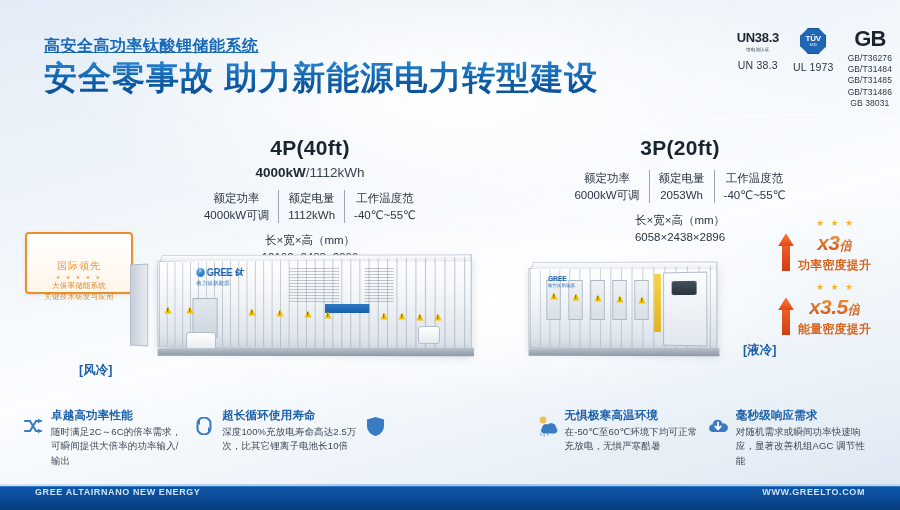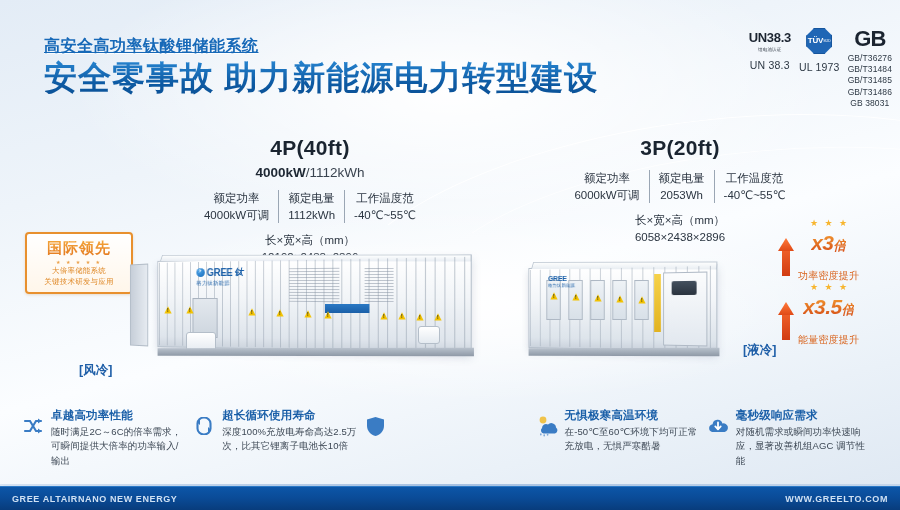--- a/index.html
+++ b/index.html
@@ -41,31 +41,31 @@
   }
   .title-2 {
     font-size: 33px; font-weight: bold; line-height: 1.3;
     letter-spacing: 1px; margin-top: 1px;
     background: linear-gradient(180deg, #2a8ad6 0%, #0e5ba4 60%, #0a4e92 100%);
     -webkit-background-clip: text; background-clip: text;
     -webkit-text-fill-color: transparent; color: #0e5ba4;
   }
 
   
-  .certs { position: absolute; right: 8px; top: 28px; display: flex; align-items: flex-start; gap: 8px; }
+  .certs { position: absolute; right: 8px; top: 28px; display: flex; align-items: flex-start; gap: 14px; }
   .cert { text-align: center; color: #3b4654; }
   .cert .glyph { display: block; margin: 0 auto; }
   .un-mark { font-size: 13px; font-weight: bold; color: #1b2430; letter-spacing: -.3px; }
   .un-sub { font-size: 4.5px; color: #2b3440; letter-spacing: .2px; margin-top: 1px; }
   .cert .cap { font-size: 10.5px; margin-top: 7px; color: #2d3844; letter-spacing: .2px; }
   .tuv {
     width: 26px; height: 26px; margin: 0 auto;
     background: #1f66b5; color: #fff;
     clip-path: polygon(30% 0,70% 0,100% 30%,100% 70%,70% 100%,30% 100%,0 70%,0 30%);
-    display: flex; flex-direction: row; align-items: center; justify-content: center;
+    display: flex; flex-direction: column; align-items: center; justify-content: center;
     border: 1px solid #16559c;
   }
   .tuv .t1 { font-size: 8px; font-weight: bold; line-height: 1; letter-spacing: -.2px; }
   .tuv .t2 { font-size: 3.5px; line-height: 1; margin-top: .5px; }
   .gb-mark {
     font-size: 22px; font-weight: bold; color: #1b2430;
     letter-spacing: -1px; line-height: 1;
     border-radius: 3px; display: inline-block;
   }
   .gb-list { font-size: 8.5px; line-height: 1.32; color: #2d3844; margin-top: 3px; letter-spacing: .1px; }
@@ -86,24 +86,24 @@
 
   
   .award {
     position: absolute; left: 25px; top: 232px; width: 108px; height: 62px;
     border: 2px solid #e8902e; border-radius: 4px;
     background: linear-gradient(180deg,#ffffff 0%, #fff6ea 100%);
     text-align: center; padding-top: 5px;
     box-shadow: 0 1px 3px rgba(180,120,40,.22);
   }
   .award .hd {
-    font-size: 15px; font-weight: bold; letter-spacing: 1px;
+    font-size: 10px; font-weight: normal; letter-spacing: 1px;
     background: linear-gradient(180deg,#f5a93c 0%, #e2741c 100%);
     -webkit-background-clip: text; background-clip: text;
-    -webkit-text-fill-color: transparent; color: #e2741c;
+    -webkit-text-fill-color: transparent; color: #e2741c; margin-top: 20px;
   }
   .award .stars { font-size: 5px; color: #edа24a; color: #eda24a; letter-spacing: 2px; line-height: 1; margin: 2px 0 1px; }
   .award .sub { font-size: 7.5px; color: #e08b2b; line-height: 1.45; letter-spacing: .2px; }
 
   
   .cool-tag { position: absolute; font-size: 12.5px; color: #1f5fa8; font-weight: bold; }
   .cool-left  { left: 79px; top: 342px; margin-top: 20px; }
   .cool-right { left: 743px; top: 342px; }
 
   
@@ -274,22 +274,22 @@
   }
   .mult .big {
     font-size: 21px; font-weight: bold; font-style: italic;
     letter-spacing: -.5px; line-height: 1.05;
     background: linear-gradient(180deg,#f5a033 0%,#d9571a 85%);
     -webkit-background-clip: text; background-clip: text;
     -webkit-text-fill-color: transparent; color: #d9571a;
   }
   .mult .big .u { font-size: 13px; }
   .mult .small {
-    font-size: 10px; font-weight: normal; color: #d9651f; line-height: 1.2;
-    letter-spacing: .2px; margin-top: 16px;
+    font-size: 12px; font-weight: bold; color: #d9651f; line-height: 1.2;
+    letter-spacing: .2px; margin-top: 4px;
   }
 
   
   .features {
     position: absolute; left: 0; top: 408px; width: 900px;
     display: flex; padding: 0 22px; gap: 0;
   }
   .feat { flex: 1; display: flex; gap: 7px; padding-right: 8px; }
   .feat .ico {
     flex: 0 0 22px; width: 22px; height: 26px; margin-top: 5px;
@@ -303,22 +303,22 @@
   }
   .feat .fb {
     font-size: 9.5px; color: #3d4855; line-height: 1.52;
     margin-top: 2px; letter-spacing: .1px;
   }
 
   
   .footer {
     position: absolute; left: 0; bottom: 0; width: 900px; height: 24px;
     background: linear-gradient(180deg,#0c56a8 0%,#0a4b97 48%,#083c7c 100%);
-    display: flex; align-items: center; justify-content: space-between;
-    padding: 0 12px; border-top: 1px solid #2a78c6;
+    display: flex; align-items: flex-start; justify-content: space-between;
+    padding: 0 35px; border-top: 1px solid #2a78c6;
   }
   .footer .fl, .footer .fr {
     font-size: 9px; color: #cfe1f4; letter-spacing: .6px; font-weight: bold;
   }
   .hairline {
     position: absolute; left: 0; bottom: 24px; width: 900px; height: 2px;
     background: linear-gradient(90deg, rgba(120,160,210,.25), rgba(120,160,210,.6), rgba(120,160,210,.25));
   }
 </style>
 </head>

